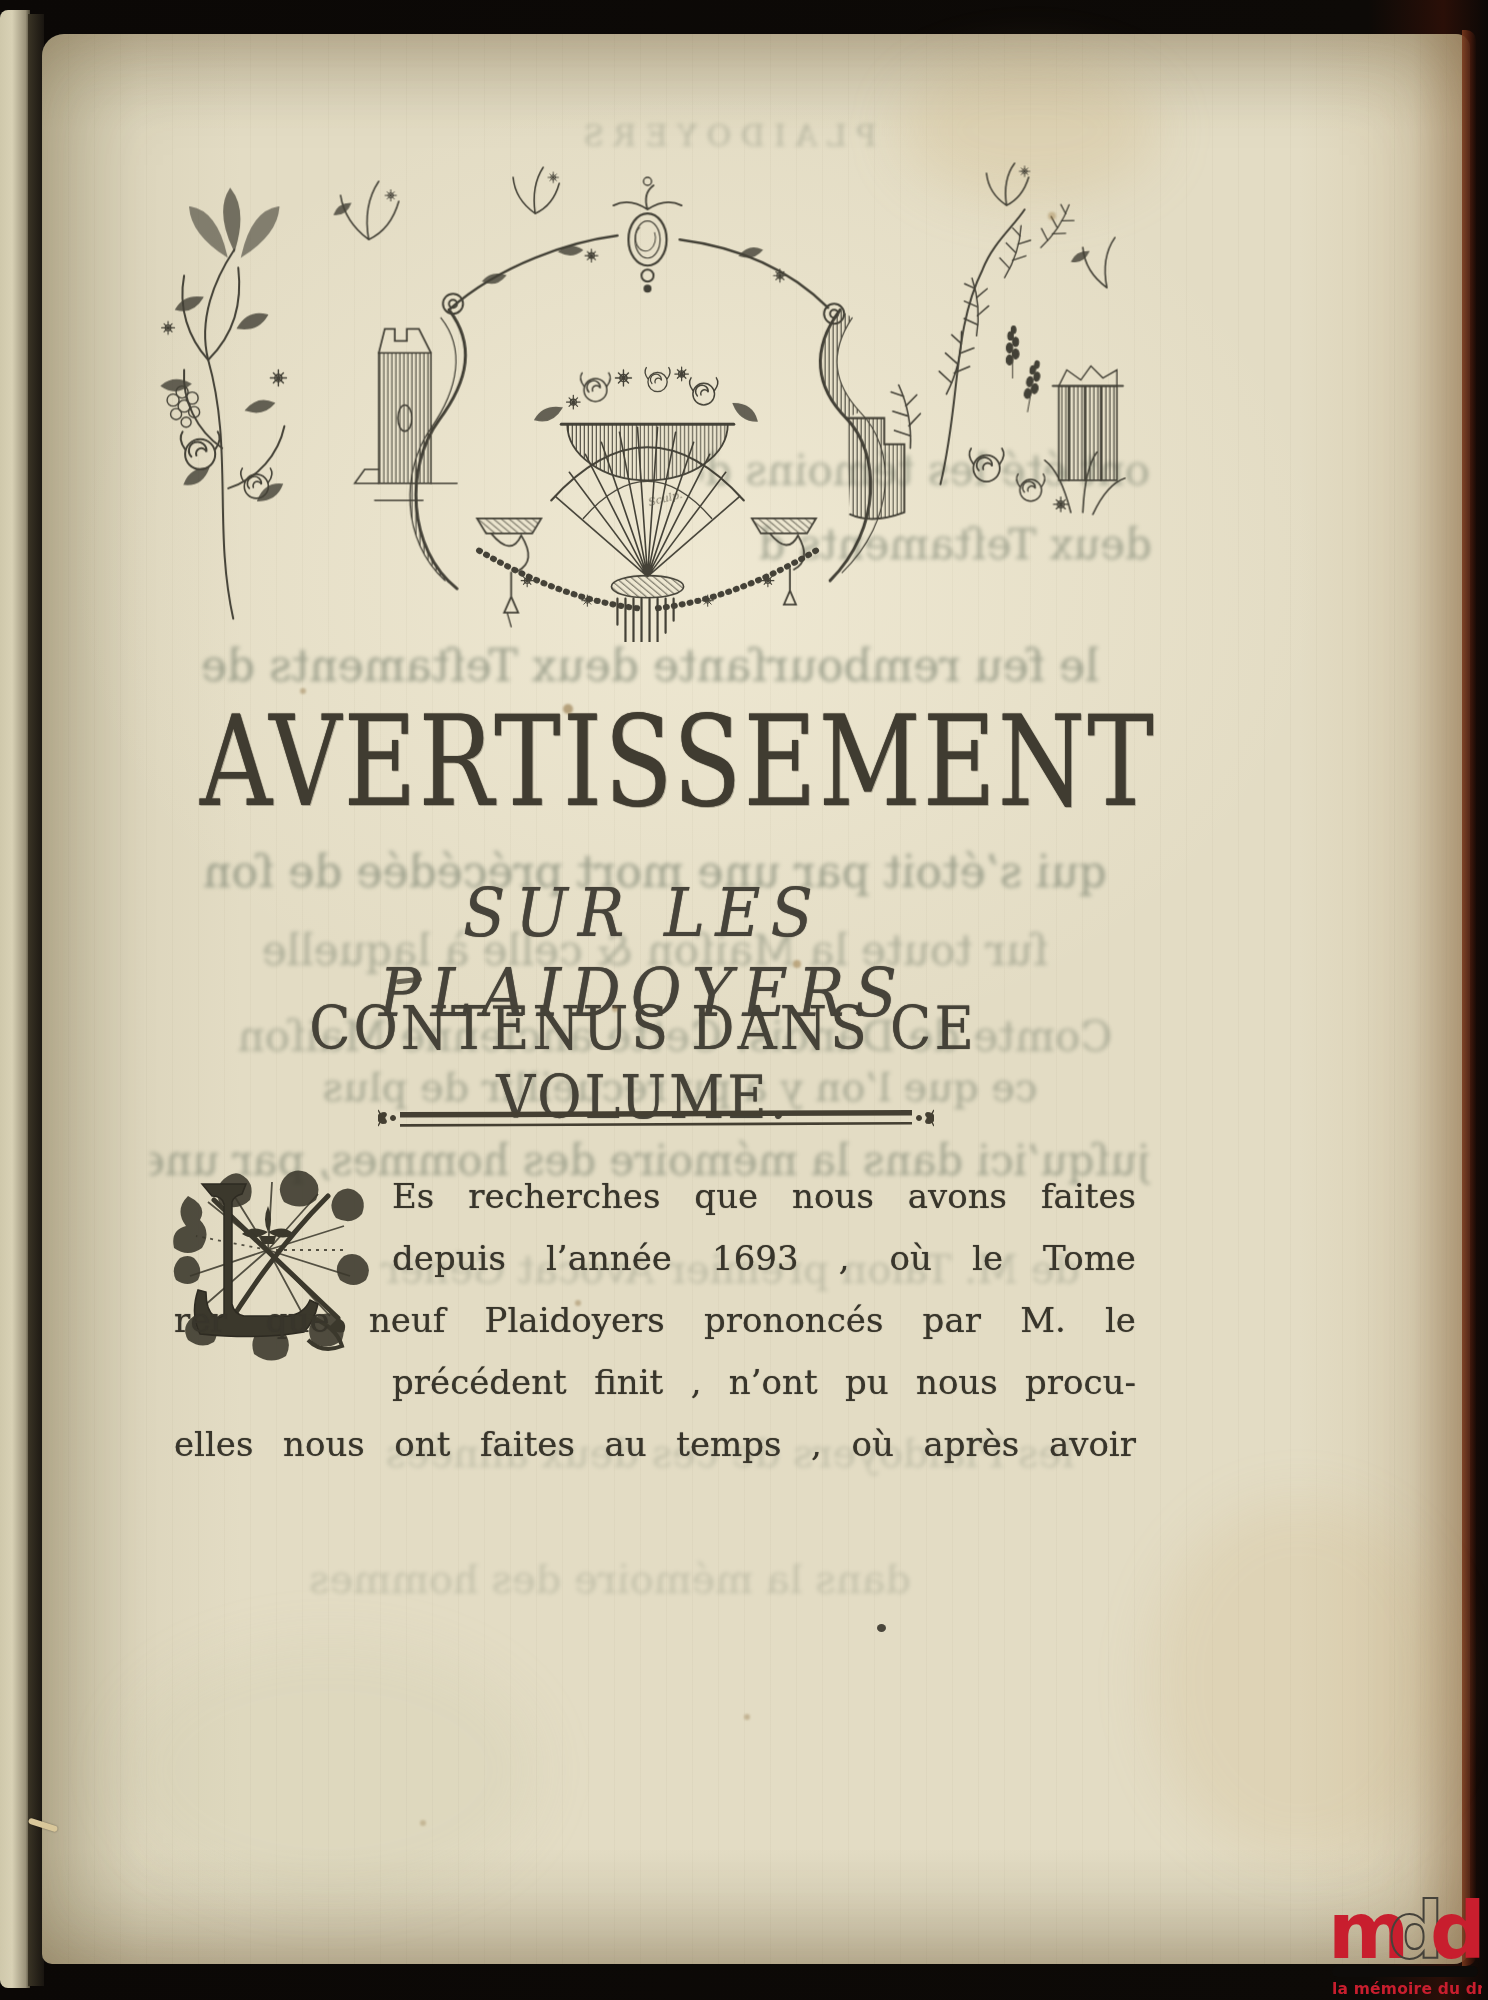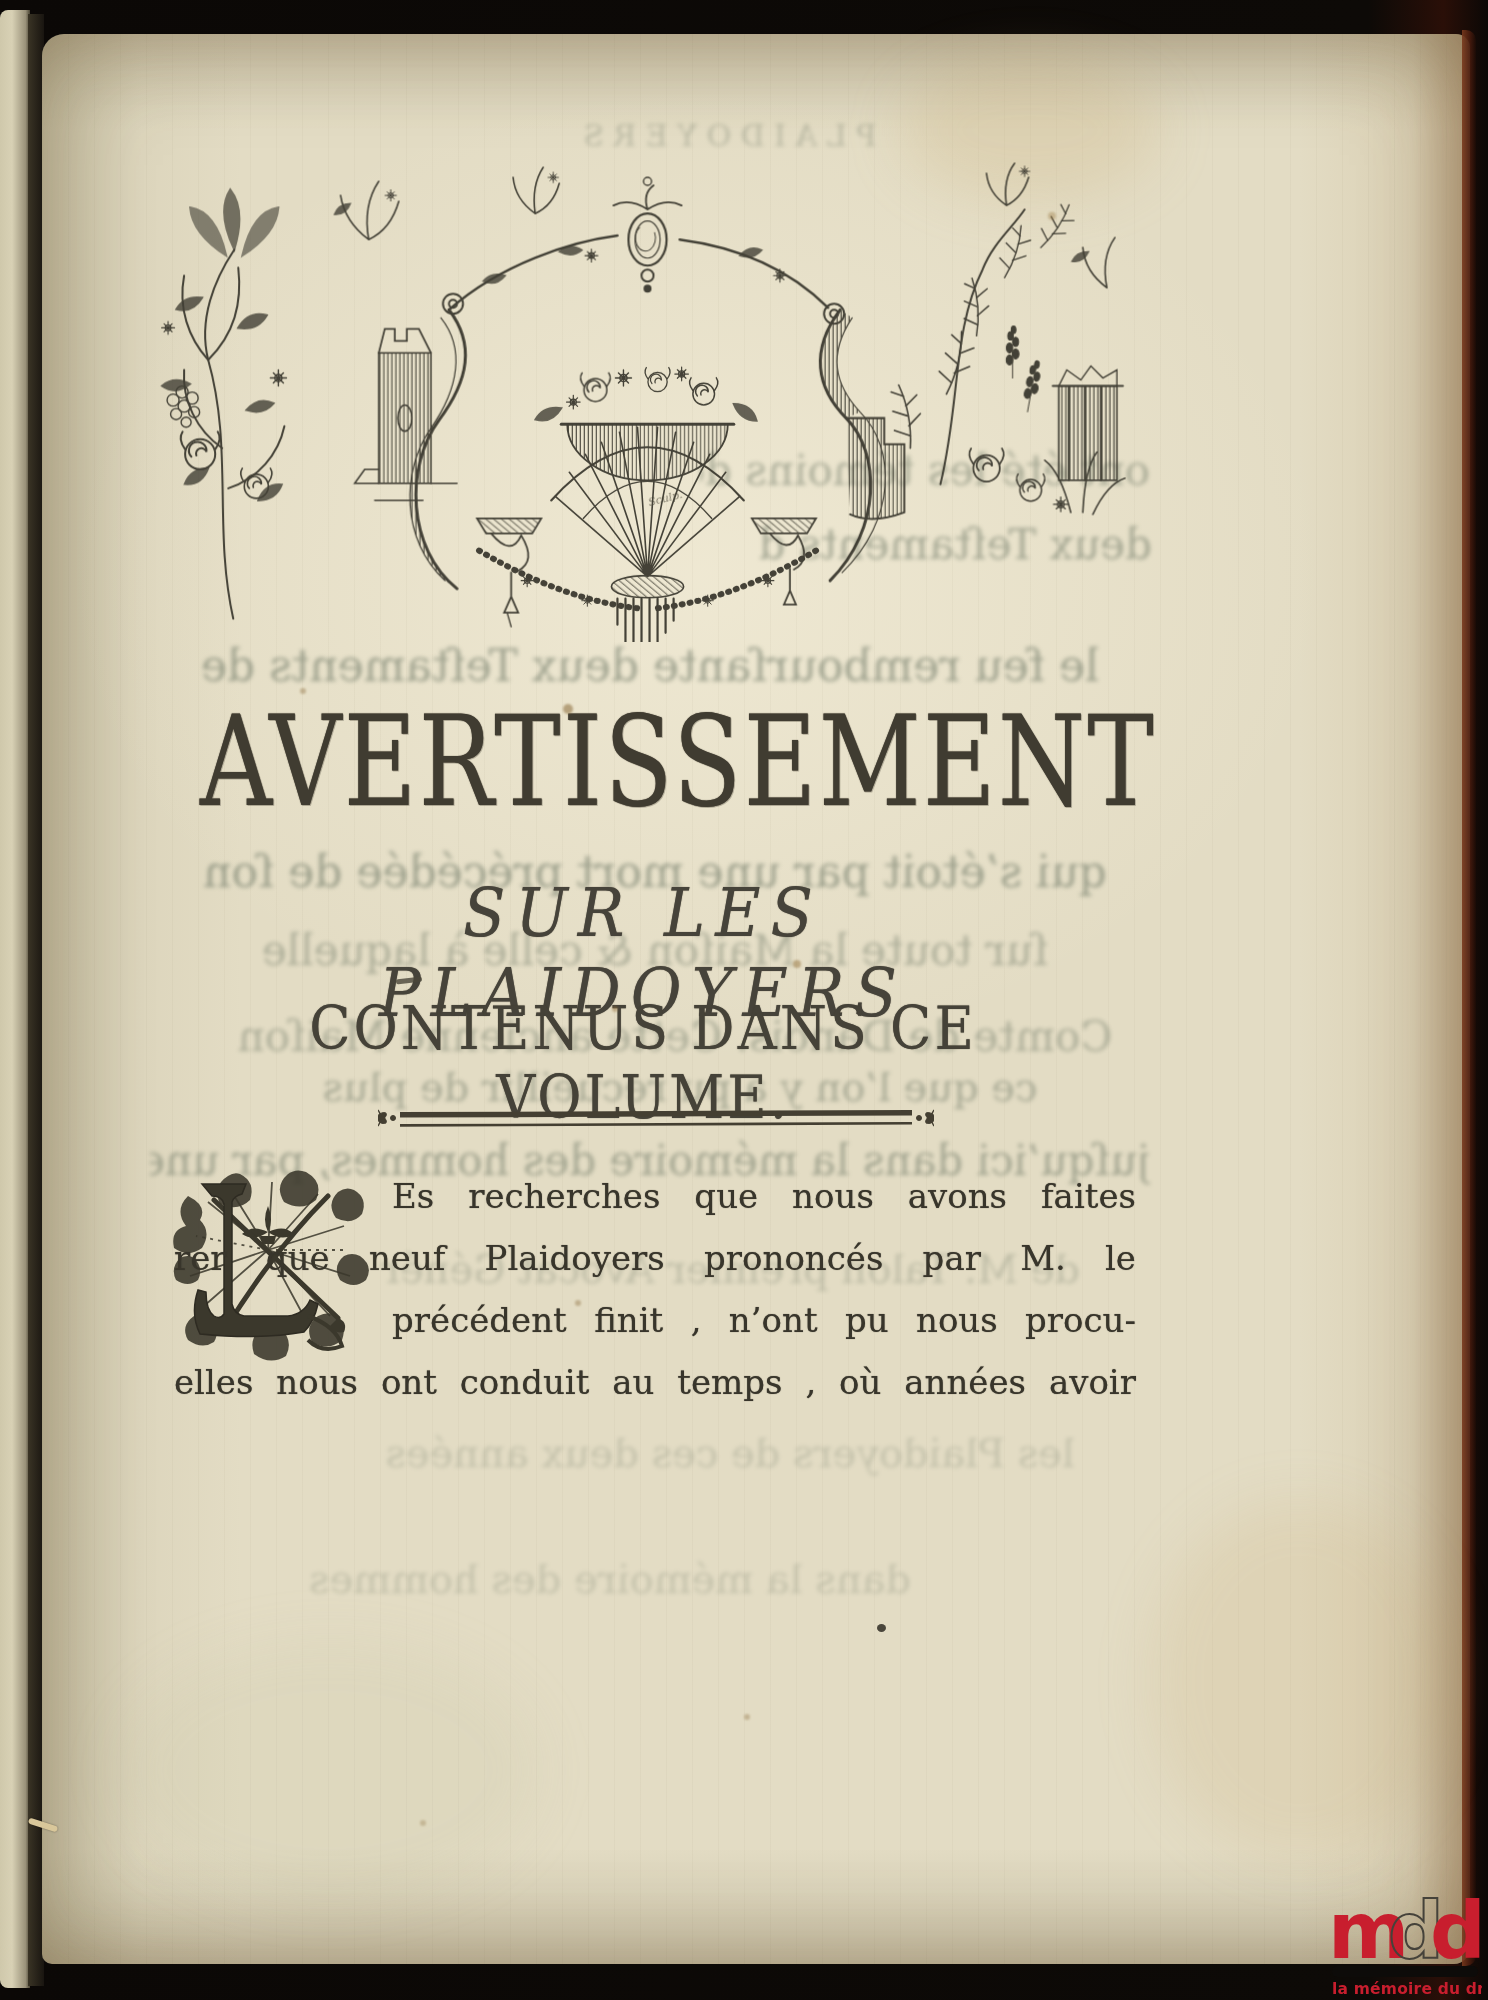--- a/index.html
+++ b/index.html
@@ -309,23 +309,24 @@
         <path d="M160,30 C120,70 84,120 58,162"></path>
       </g>
       <path d="M170,152 q10,4 6,14 q-10,2 -14,-6" fill="#3b382c"></path>
       <path d="M34,18 h44 l-4,10 q-8,2 -10,8 V138 q2,10 12,12 h44 q16,-2 22,-16 l8,4 q-4,18 -14,28 q-44,8 -104,2 q-10,-20 -2,-44 l8,2 q0,18 8,24 q6,4 10,-2 V38 q-2,-8 -12,-8 z" fill="#3b382c" stroke="#2e2b22" stroke-width="1.5"></path>
       <path d="M140,150 q28,10 34,30 q-20,8 -34,-6" fill="none" stroke="#3b382c" stroke-width="4"></path>
     </g>
   </svg>
 
   <div class="para">
     <div class="bline ind">Es recherches que nous avons faites</div>
+    <div class="bline ind">depuis l’année 1693 , où le Tome</div>
     <div class="bline">rer que neuf Plaidoyers prononcés par M. le</div>
     <div class="bline ind">précédent finit , n’ont pu nous procu-</div>
-    <div class="bline">elles nous ont conduit au temps , où années avoir</div>
+    <div class="bline">elles nous ont faites au temps , où après avoir</div>
   </div>
   <div class="enddot"></div>
 
   <div id="specks">
       <div style="position: absolute; left: 563px; top: 704px; width: 10px; height: 10px; border-radius: 50%; background: rgb(138, 107, 58); opacity: 0.55; filter: blur(1px);"></div>
       <div style="position: absolute; left: 300px; top: 688px; width: 6px; height: 6px; border-radius: 50%; background: rgb(138, 107, 58); opacity: 0.4; filter: blur(1px);"></div>
       <div style="position: absolute; left: 793px; top: 960px; width: 8px; height: 8px; border-radius: 50%; background: rgb(150, 116, 62); opacity: 0.5; filter: blur(1px);"></div>
       <div style="position: absolute; left: 612px; top: 1006px; width: 6px; height: 6px; border-radius: 50%; background: rgb(150, 116, 62); opacity: 0.45; filter: blur(1px);"></div>
       <div style="position: absolute; left: 575px; top: 1300px; width: 6px; height: 6px; border-radius: 50%; background: rgb(138, 107, 58); opacity: 0.4; filter: blur(1px);"></div>
       <div style="position: absolute; left: 1048px; top: 212px; width: 8px; height: 8px; border-radius: 50%; background: rgb(154, 122, 68); opacity: 0.4; filter: blur(1px);"></div>

